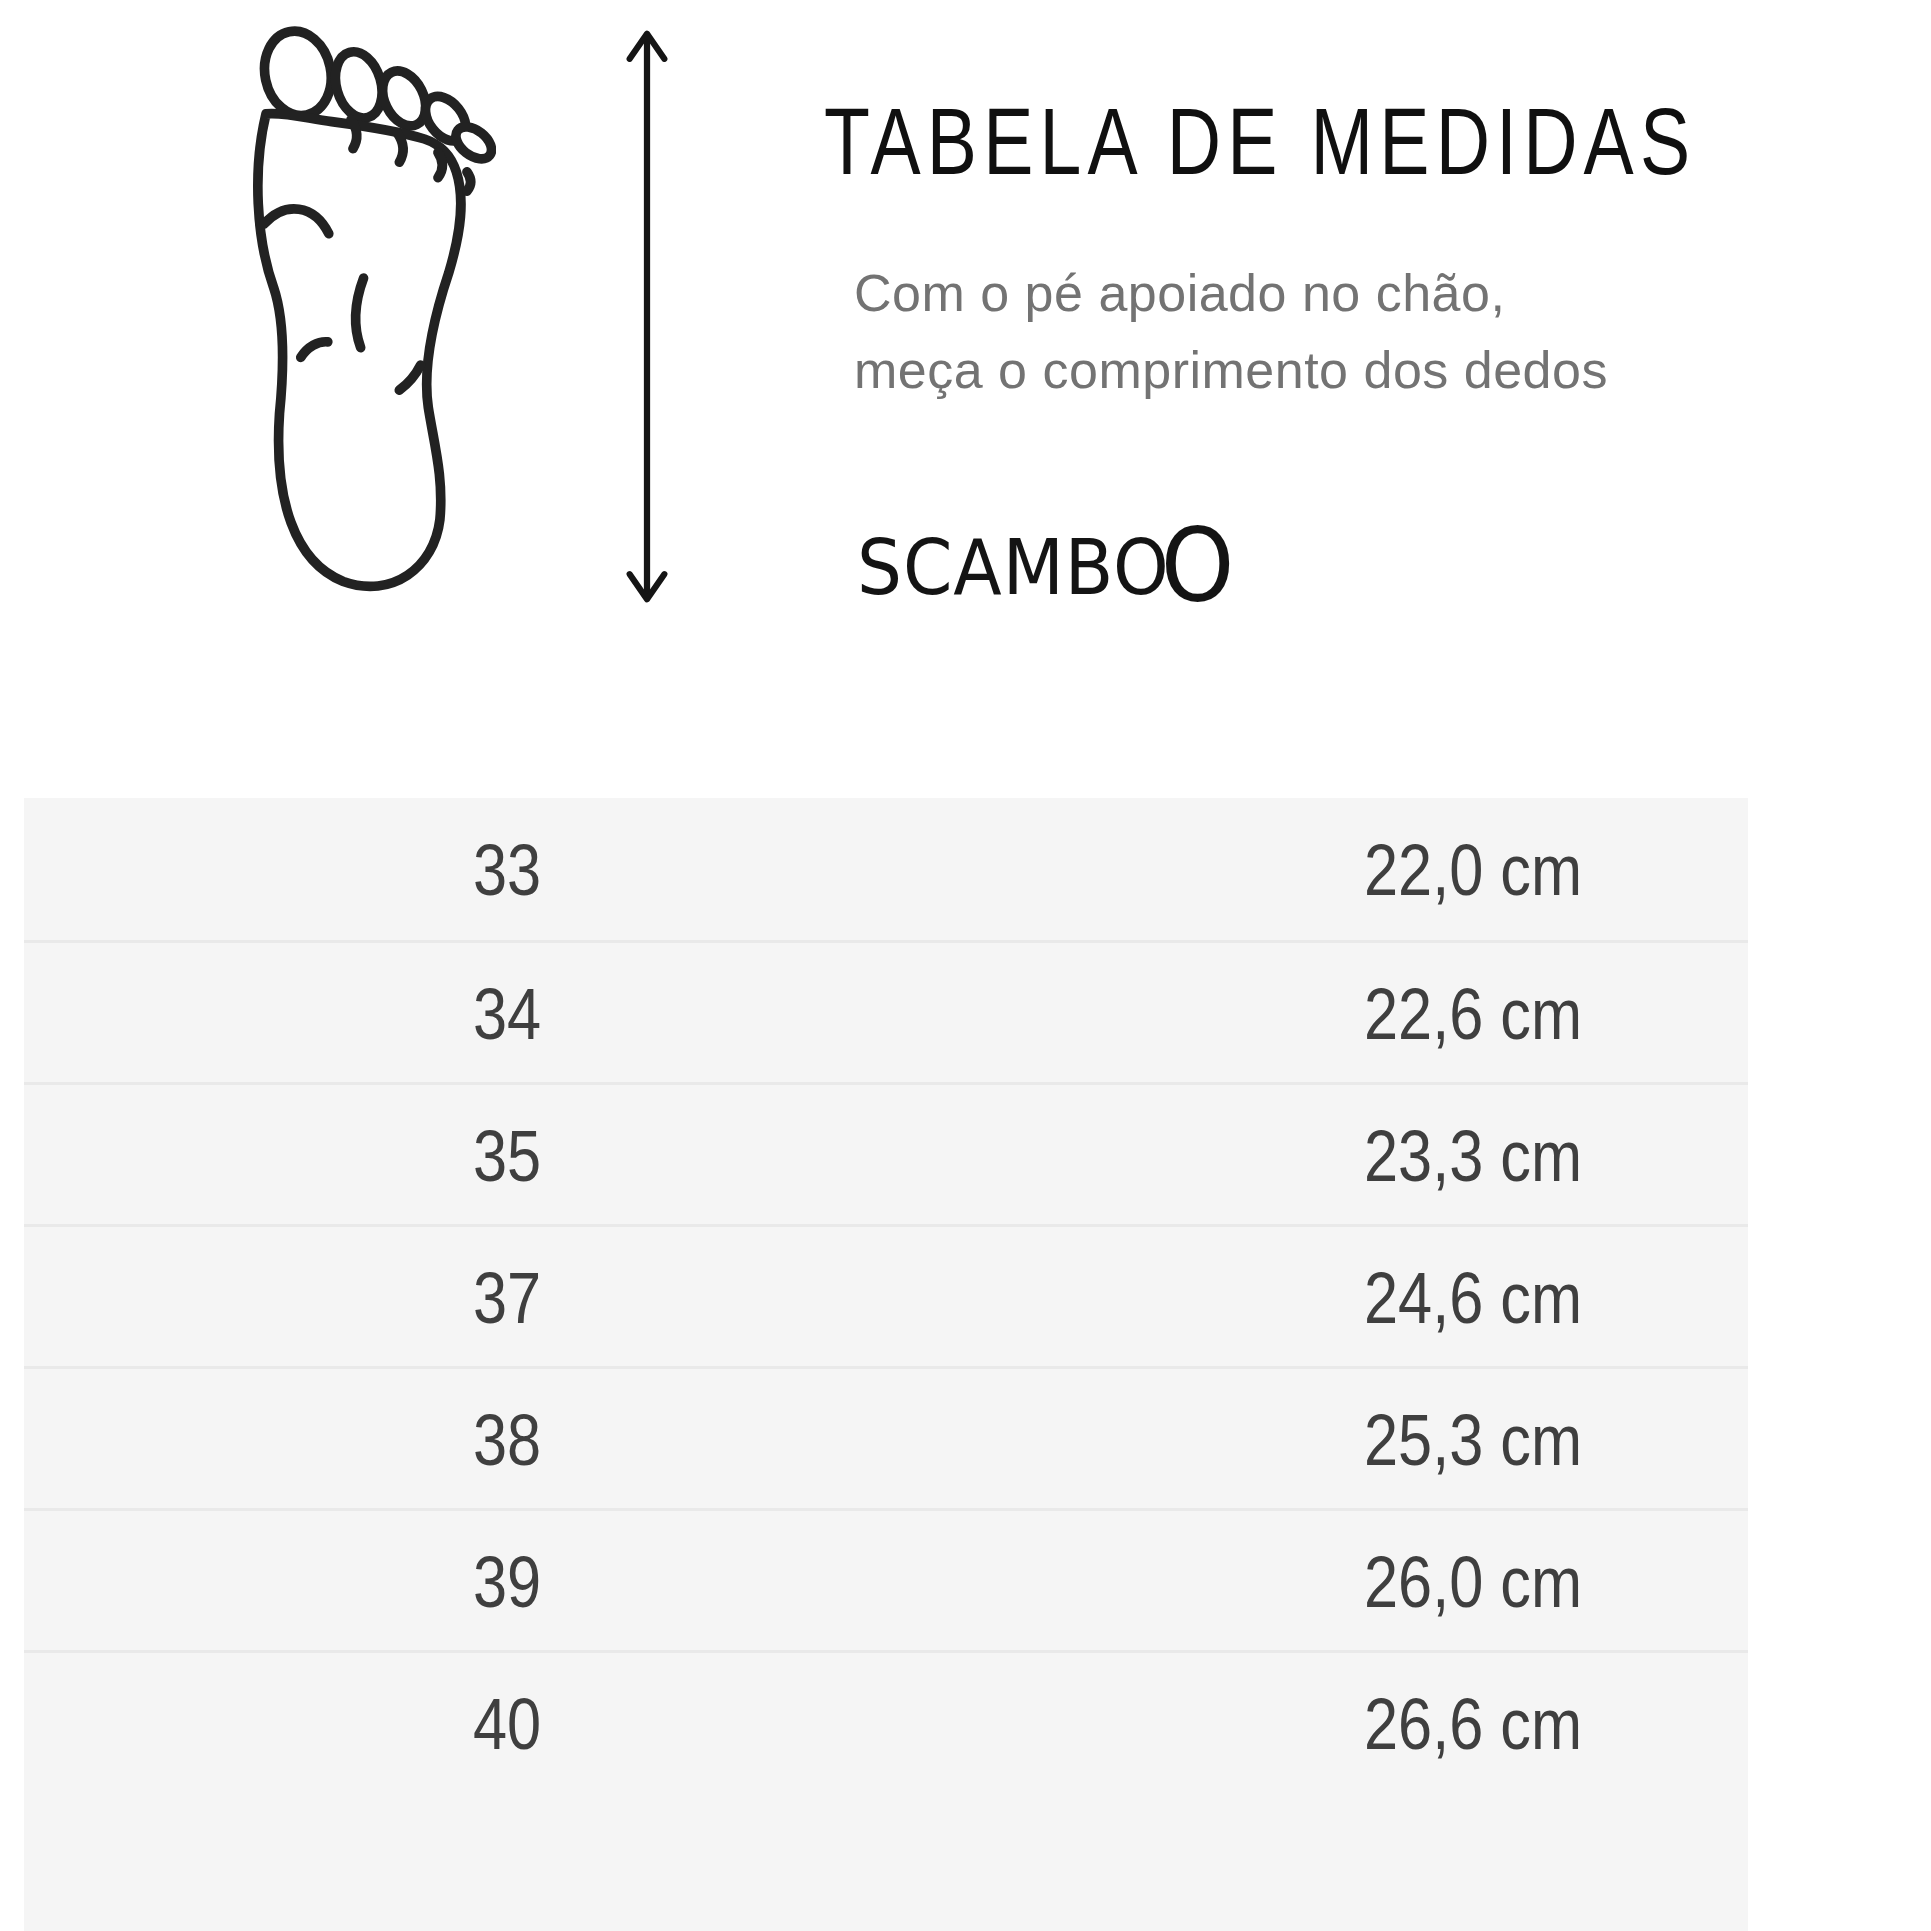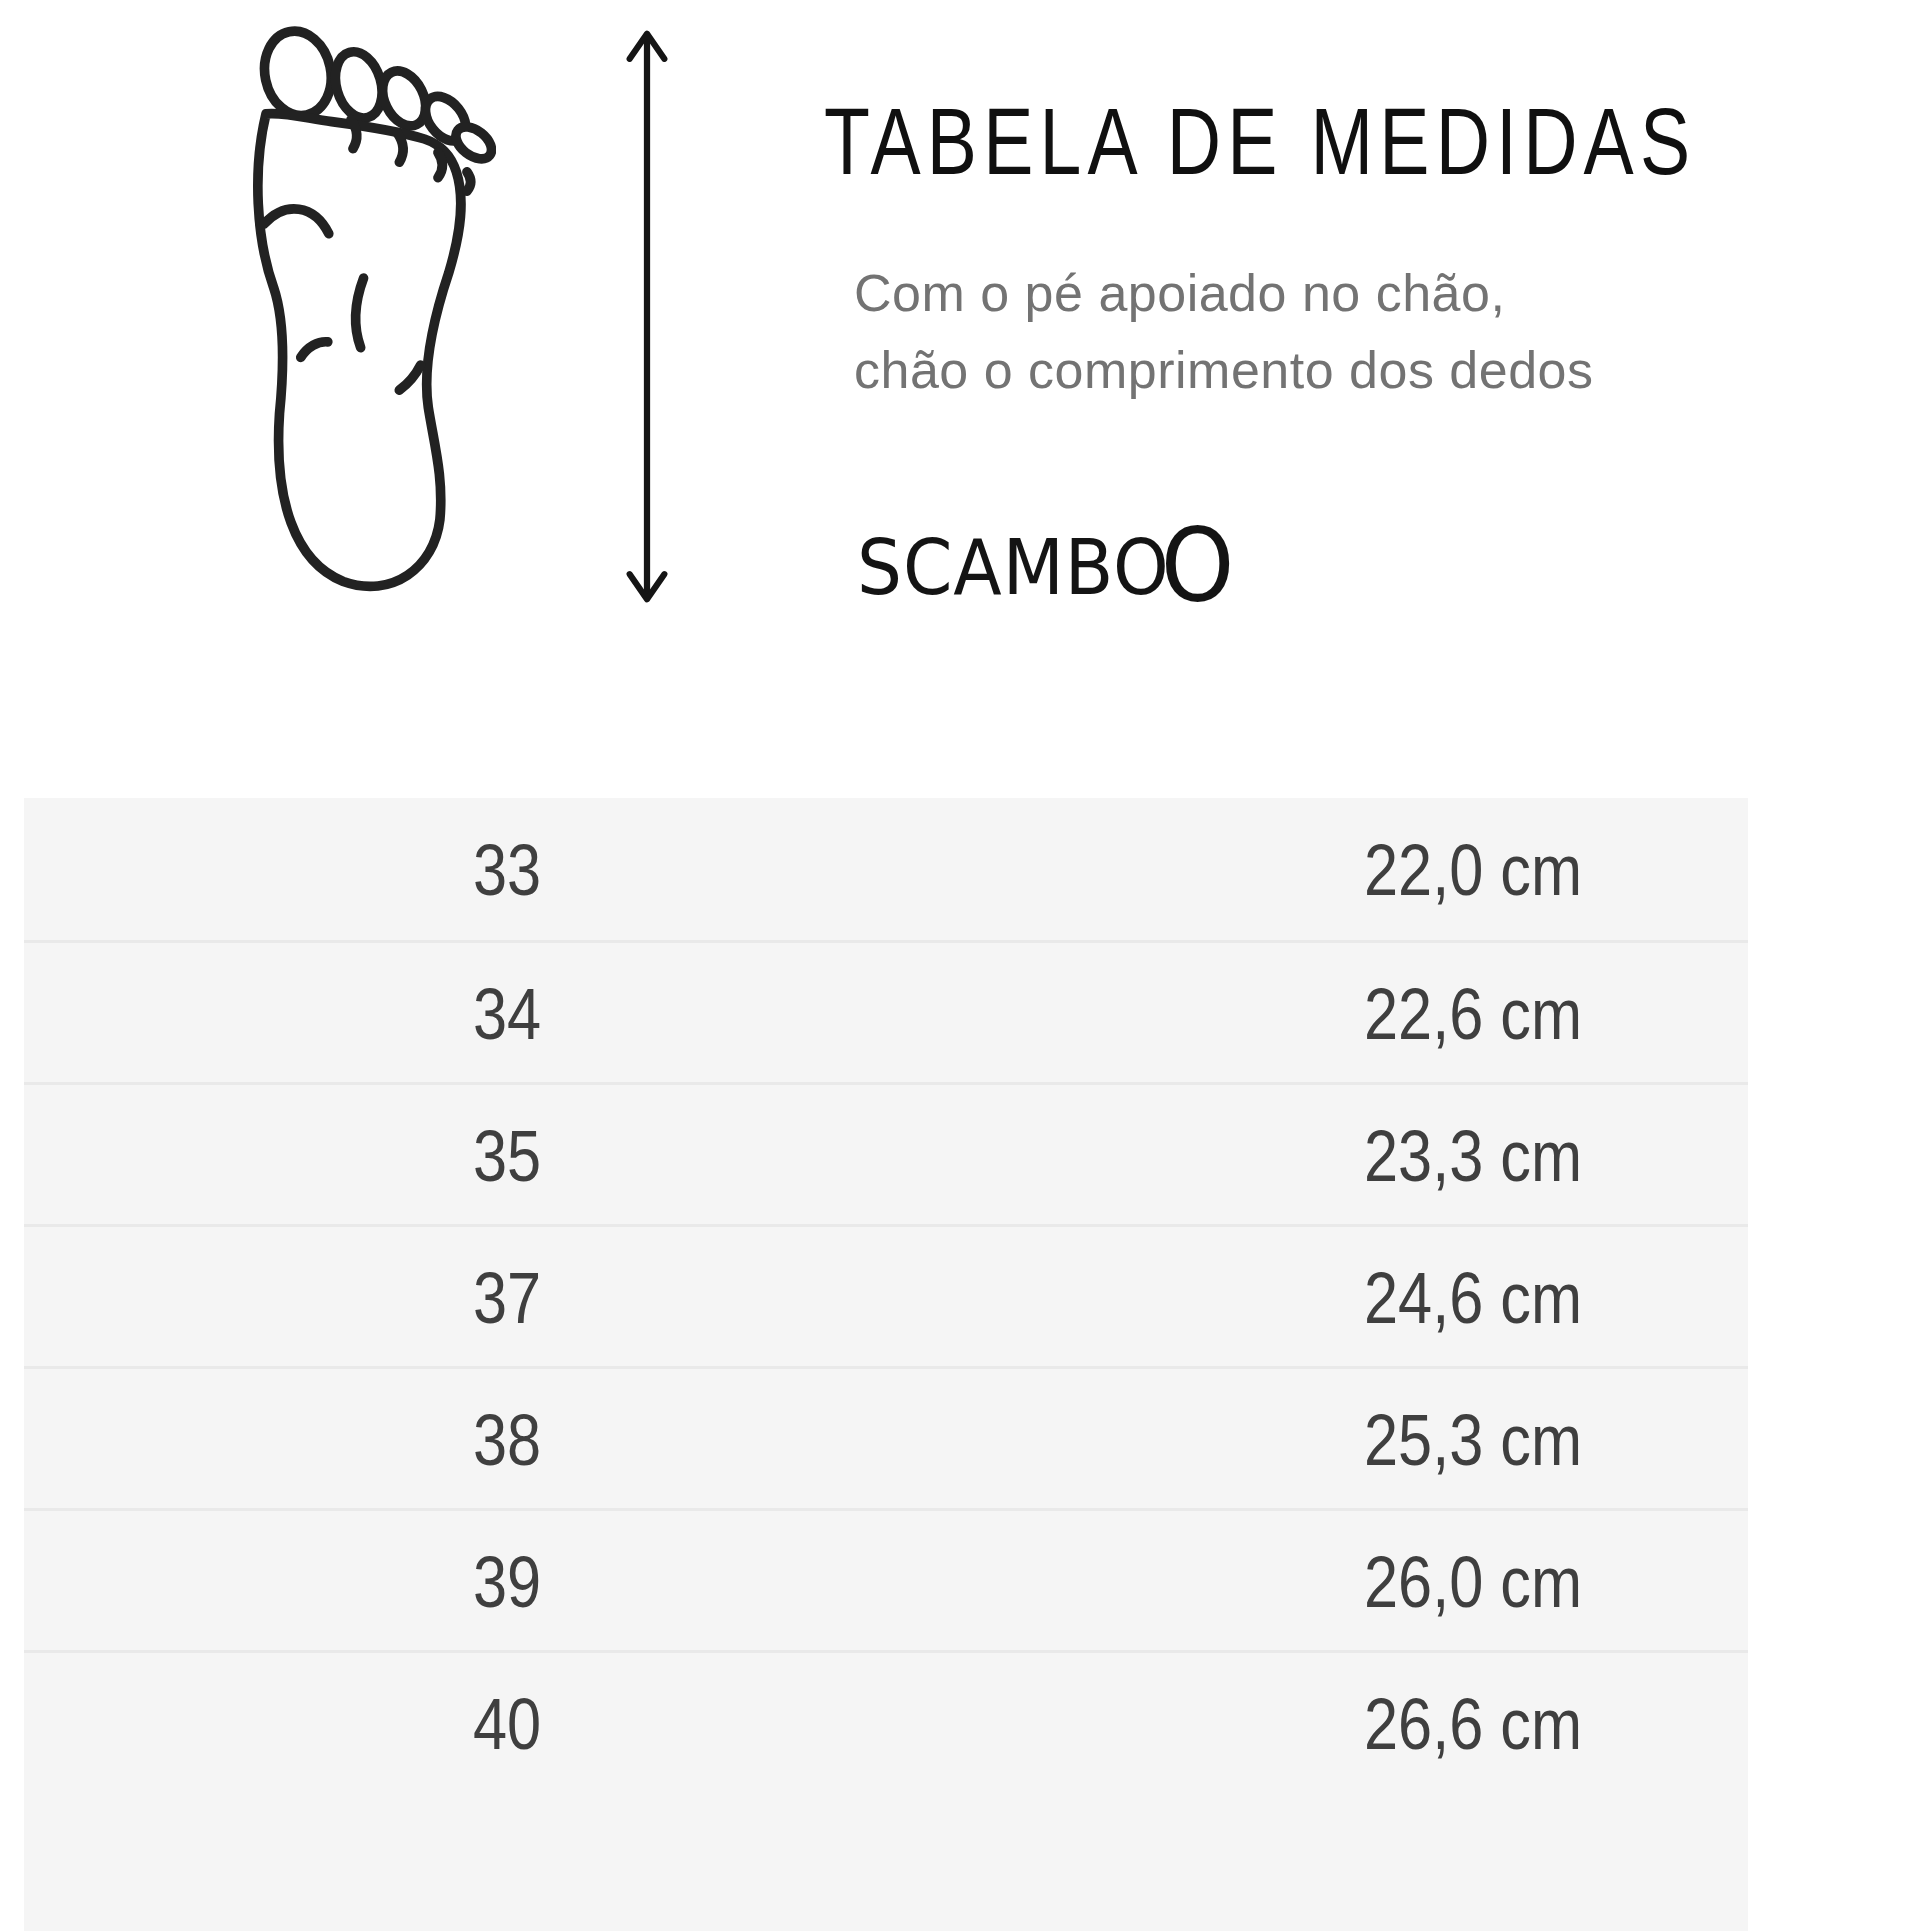--- a/index.html
+++ b/index.html
@@ -95,21 +95,21 @@
       <line x1="26" y1="10" x2="26" y2="594"></line>
       <path d="M 8 34 L 26 8 L 44 34"></path>
       <path d="M 8 570 L 26 596 L 44 570"></path>
     </g>
   </svg>
 
   <h1 class="title">TABELA DE MEDIDAS</h1>
 
   <div class="instructions">
     <div>Com o pé apoiado no chão,</div>
-    <div>chão o comprimento dos dedos</div>
+    <div>meça o comprimento dos dedos</div>
   </div>
 
   <div class="brand">
     <span>SCAMBO</span><span class="brand-o">O</span>
   </div>
 
   <div class="size-table">
     <div class="size-row">
       <span class="cell size">33</span>
       <span class="cell length">22,0 cm</span>

